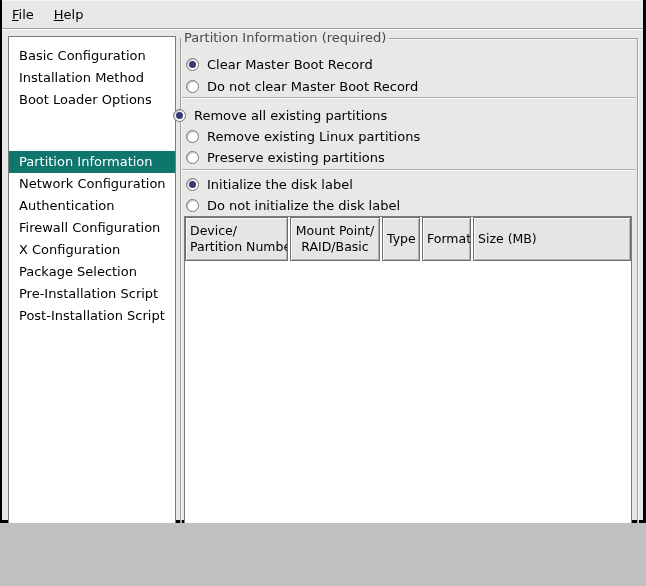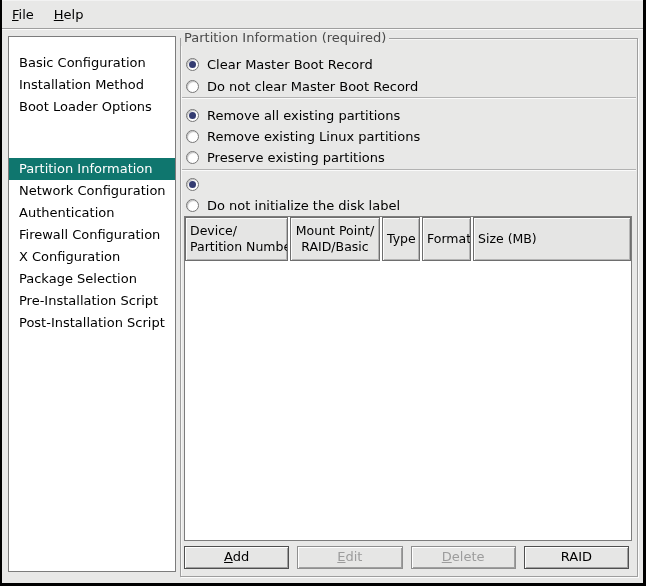--- a/index.html
+++ b/index.html
@@ -1,36 +1,36 @@
 <!DOCTYPE html>
 <html><head>
 <meta charset="utf-8">
 <style>
   * { box-sizing: border-box; margin: 0; padding: 0; }
   html, body { background: #c0c0c0; }
   body { font-family: "DejaVu Sans", "Liberation Sans", sans-serif; }
 
   .window {
-    position: relative; width: 646px; height: 586px;
+    position: relative; width: 646px; height: 523px;
     background: #e8e8e7;
     box-shadow: inset 2px 0 0 #000, inset -3px 0 0 #000, inset 0 -3px 0 #000, inset 0 1px 0 #f2f2f2;
     overflow: hidden;
     font-size: 13px; color: #000;
   }
 
   
   .menubar { position: absolute; left: 2px; top: 1px; right: 3px; height: 27px; display: flex; align-items: center; }
   .menu-item { padding: 4px 10px; cursor: default; }
   .menu-item u { text-decoration: underline; }
   .menubar-sep { position: absolute; left: 2px; top: 28px; right: 3px; height: 0; border-top: 1px solid #9f9f9f; box-shadow: 0 1px 0 #fbfbfb; }
 
   
   .sidebar {
     position: absolute; left: 8px; top: 36px; width: 168px; height: 536px;
-    background: #fff; border: 1px solid #7c7c7c; padding-top: 15px;
+    background: #fff; border: 1px solid #7c7c7c; padding-top: 8px;
     overflow: hidden;
   }
   .side-item { height: 22px; line-height: 22px; padding-left: 10px; white-space: nowrap; cursor: default; }
   .side-item.selected { background: #0f766e; color: #fff; margin-top: 40px; }
 
   
   .frame {
     position: absolute; left: 180px; top: 38px; width: 458px; height: 539px;
     border: 1px solid #9e9e9e;
     box-shadow: 1px 1px 0 rgba(255,255,255,.85), inset 1px 1px 0 rgba(255,255,255,.6);
@@ -119,37 +119,38 @@
     <span class="radio on"></span>
     <span>Clear Master Boot Record</span>
   </div>
   <div class="radio-row" style="left:186px; top:76px;">
     <span class="radio"></span>
     <span>Do not clear Master Boot Record</span>
   </div>
 
   <div class="hsep" style="top:97px;"></div>
 
-  <div class="radio-row" style="left:186px; top:105px;">
+  <div class="radio-row" style="left:173px; top:105px;">
     <span class="radio on"></span>
     <span>Remove all existing partitions</span>
   </div>
   <div class="radio-row" style="left:186px; top:126px;">
     <span class="radio"></span>
     <span>Remove existing Linux partitions</span>
   </div>
   <div class="radio-row" style="left:186px; top:147px;">
     <span class="radio"></span>
     <span>Preserve existing partitions</span>
   </div>
 
   <div class="hsep" style="top:169px;"></div>
 
   <div class="radio-row" style="left:186px; top:174px;">
     <span class="radio on"></span>
+    <span>Initialize the disk label</span>
   </div>
   <div class="radio-row" style="left:186px; top:195px;">
     <span class="radio"></span>
     <span>Do not initialize the disk label</span>
   </div>
 
   <div class="ptable">
     <div class="thead">
       <div class="hcell c1">
         <span>Device/</span>

